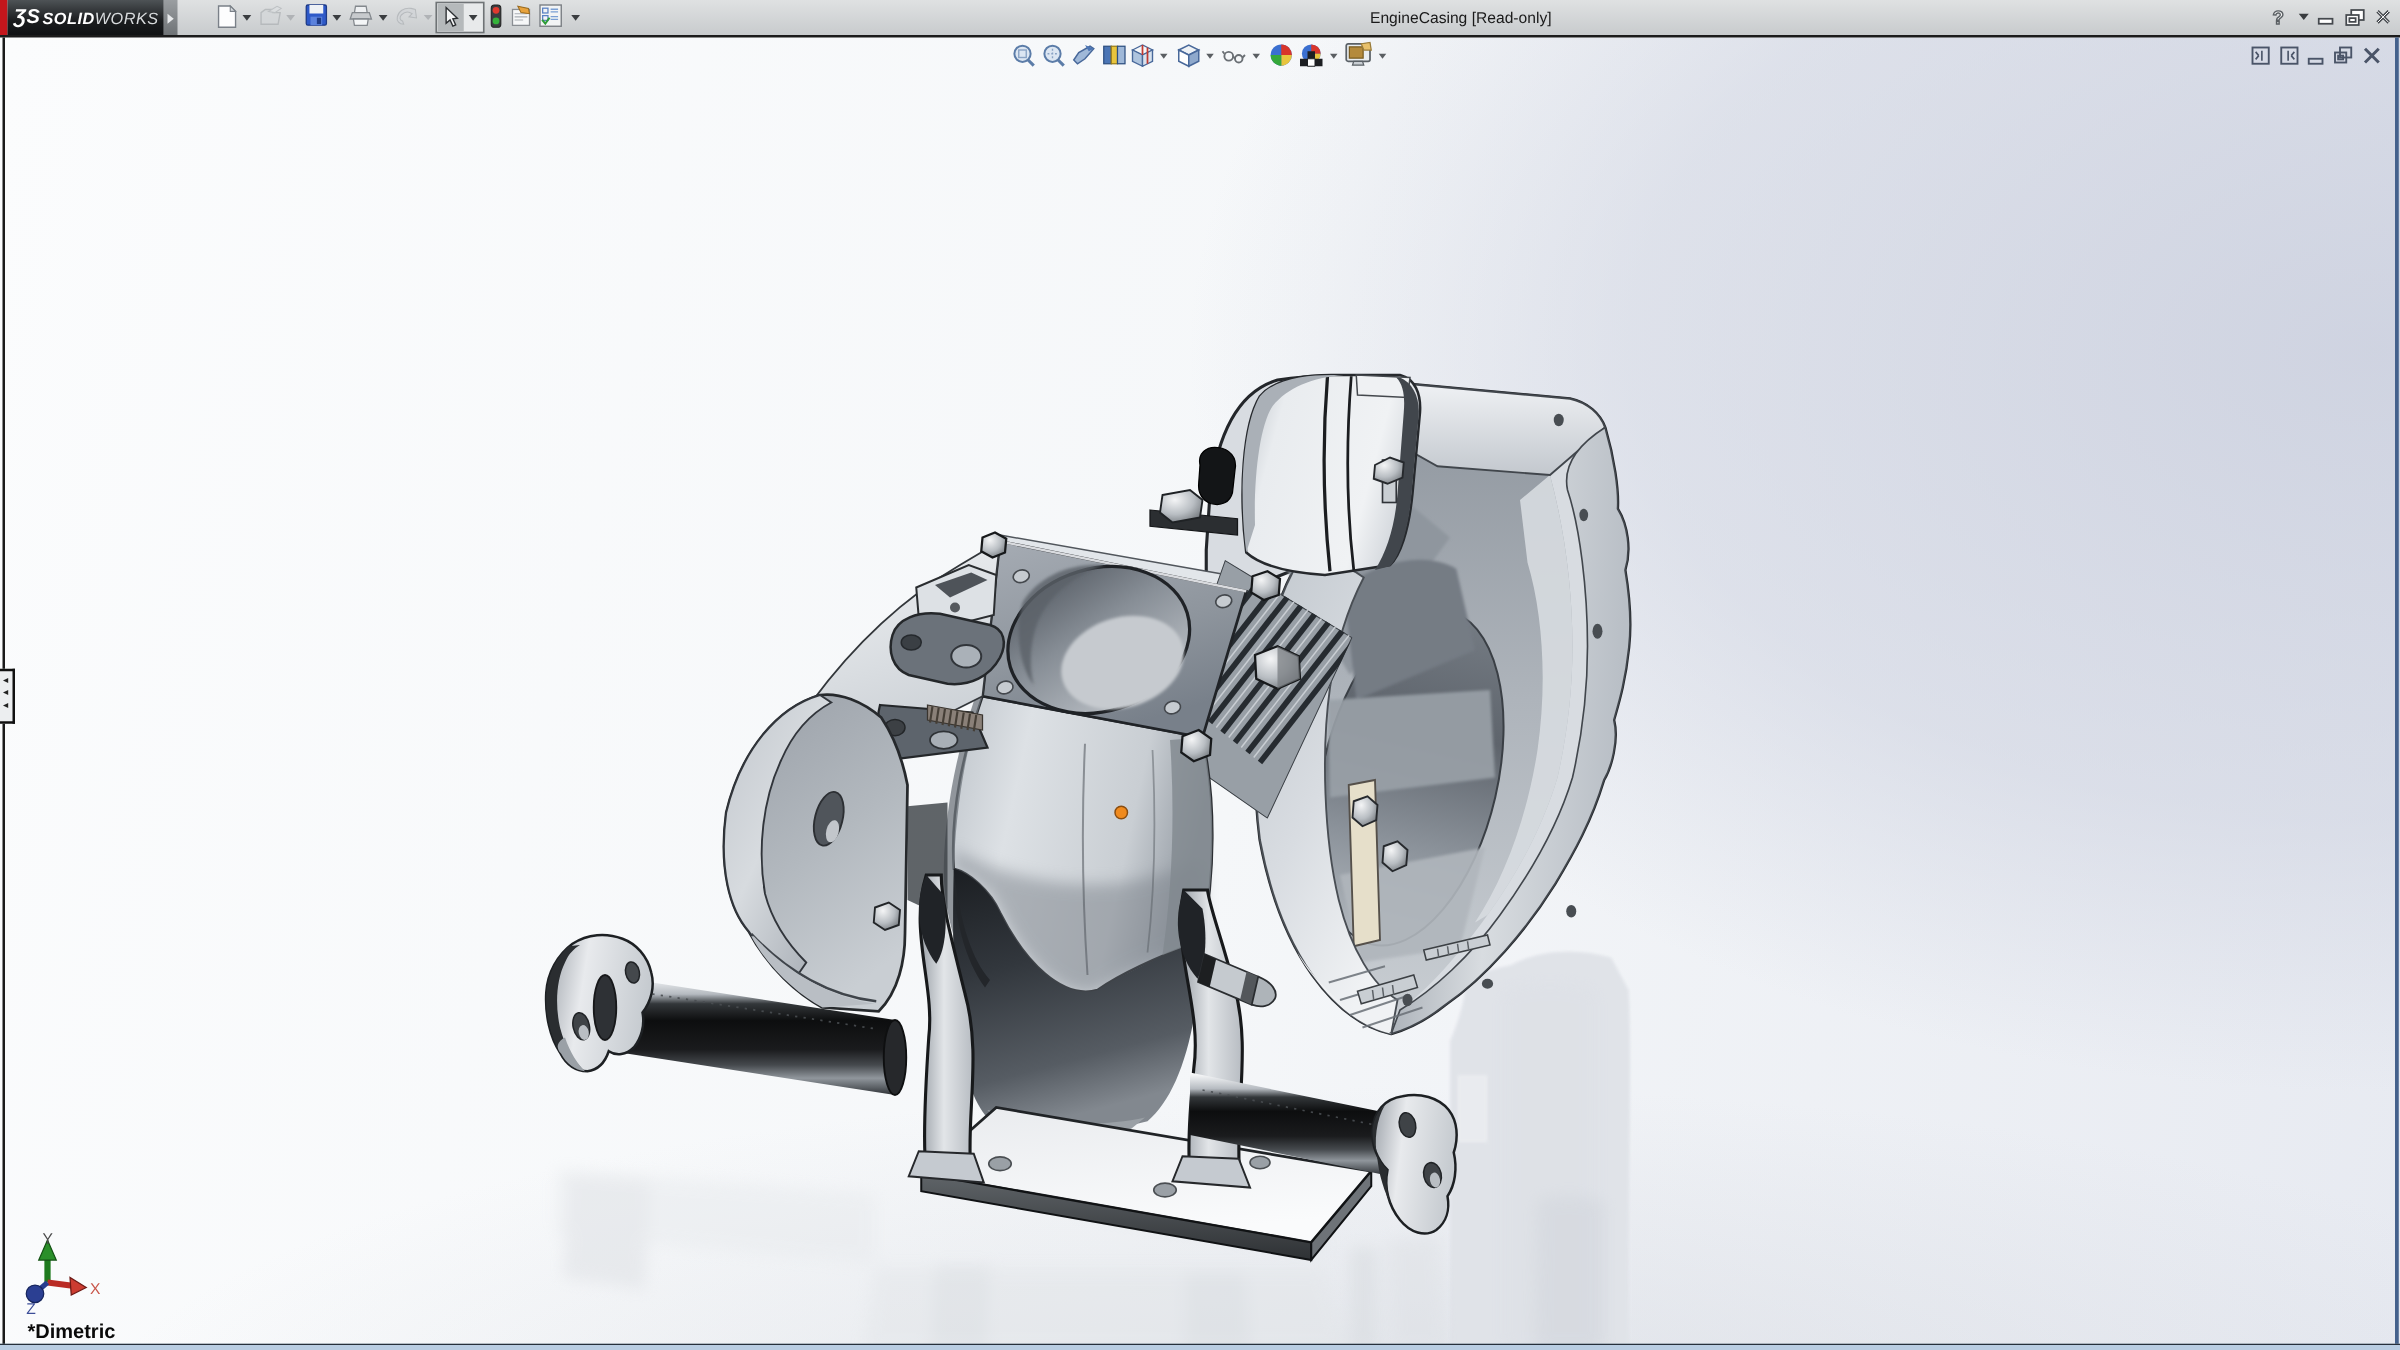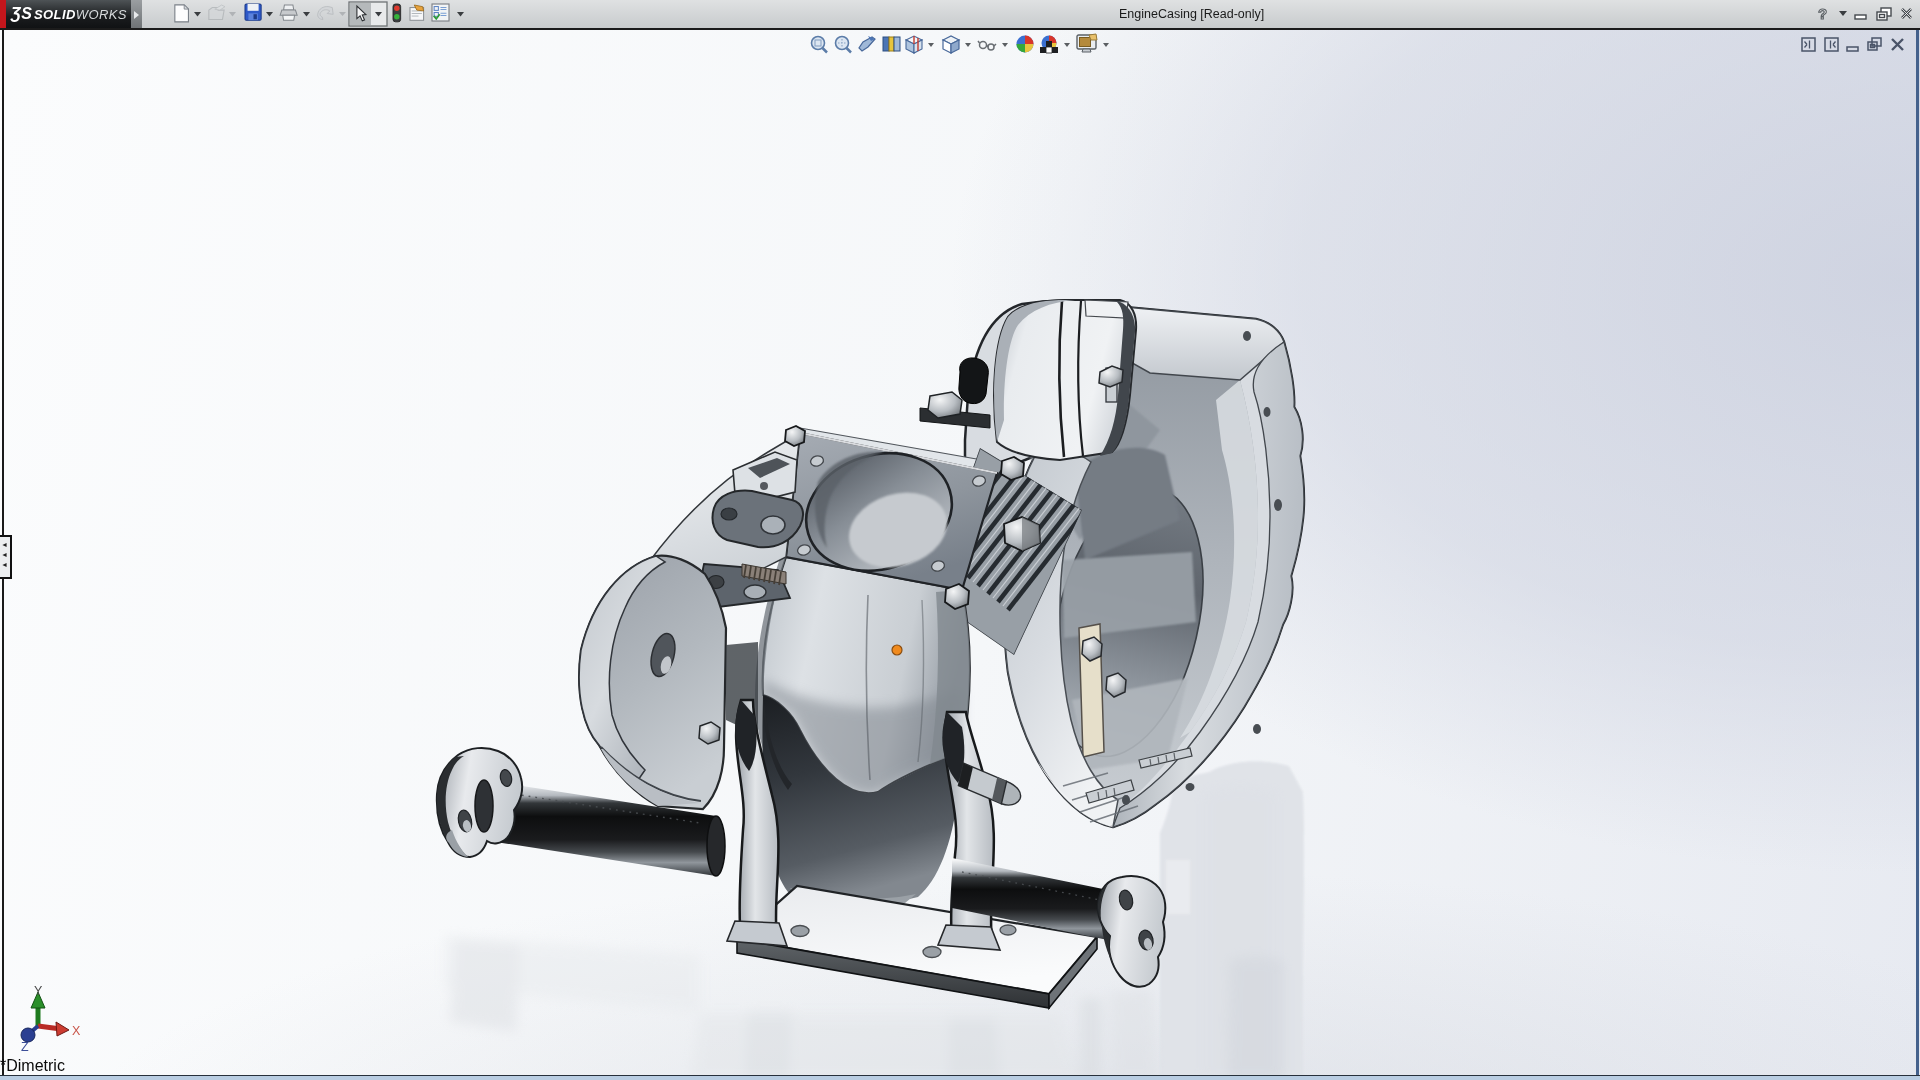--- a/index.html
+++ b/index.html
@@ -12,34 +12,34 @@
 #logoblock{position:absolute;top:0;left:6px;width:125px;height:28px;
  background:linear-gradient(#4e5356,#1a1c1e 60%,#101214);}
 #logotext{position:absolute;top:5px;left:28px;color:#fff;font-size:14px;font-style:italic;
  font-weight:bold;letter-spacing:0.4px;}
 #logotext span{font-weight:normal;color:#d8dbdd;margin-top:48px;}
 #expander{position:absolute;top:0;left:131px;width:11px;height:28px;
  background:linear-gradient(#9a9ea1,#6f7376);}
 #expander:after{content:"";position:absolute;left:3px;top:11px;border-left:5px solid #e8eaec;
  border-top:4px solid transparent;border-bottom:4px solid transparent;}
 #tbline{position:absolute;top:28px;left:0;width:1920px;height:2px;background:#1b1b1b;}
-#wtitle{position:absolute;top:7px;left:1119px;font-size:12.5px;color:#1a1a1a;}
+#wtitle{position:absolute;top:7px;left:1096px;font-size:12.5px;color:#1a1a1a;}
 
 #viewport{position:absolute;top:30px;left:0;width:1920px;height:1046px;
  background:
   radial-gradient(ellipse 1250px 780px at 99% 24%, rgba(198,203,219,0.75) 0%, rgba(198,203,219,0.45) 48%, rgba(198,203,219,0) 76%),
   radial-gradient(ellipse 1500px 400px at 58% 107%, rgba(196,200,210,0.4) 0%, rgba(196,200,210,0) 70%),
   linear-gradient(103deg,#fbfcfd 0%,#f5f7f9 52%,#e7eaf1 100%);}
 #vleft{position:absolute;top:30px;left:2px;width:2px;height:1046px;background:#1a1a1a;}
 #vright{position:absolute;top:30px;left:1916px;width:3px;height:1046px;background:#44618c;}
 #vbottom{position:absolute;top:1075px;left:0;width:1920px;height:5px;background:#b9cde2;
  border-top:1.5px solid #27303b;}
 #lefttab{position:absolute;top:535px;left:0;width:10px;height:40px;background:#eceef0;
  border:2px solid #111;border-left:none;}
-#dimetric{position:absolute;top:1057px;left:0;font-size:16px;color:#0a0a0a;}
+#dimetric{position:absolute;top:1057px;left:22px;font-size:16px;color:#0a0a0a;font-weight:bold;}
 svg{display:block}
 </style>
 </head>
 <body>
 <div id="app">
  <div id="viewport"></div>
  <svg id="model" width="1920" height="1080" viewBox="0 0 1920 1080" style="position:absolute;top:0;left:0">
  <defs>
   <linearGradient id="gTopBand" x1="0" y1="0" x2="0" y2="1">
    <stop offset="0" stop-color="#eff1f4"></stop>

